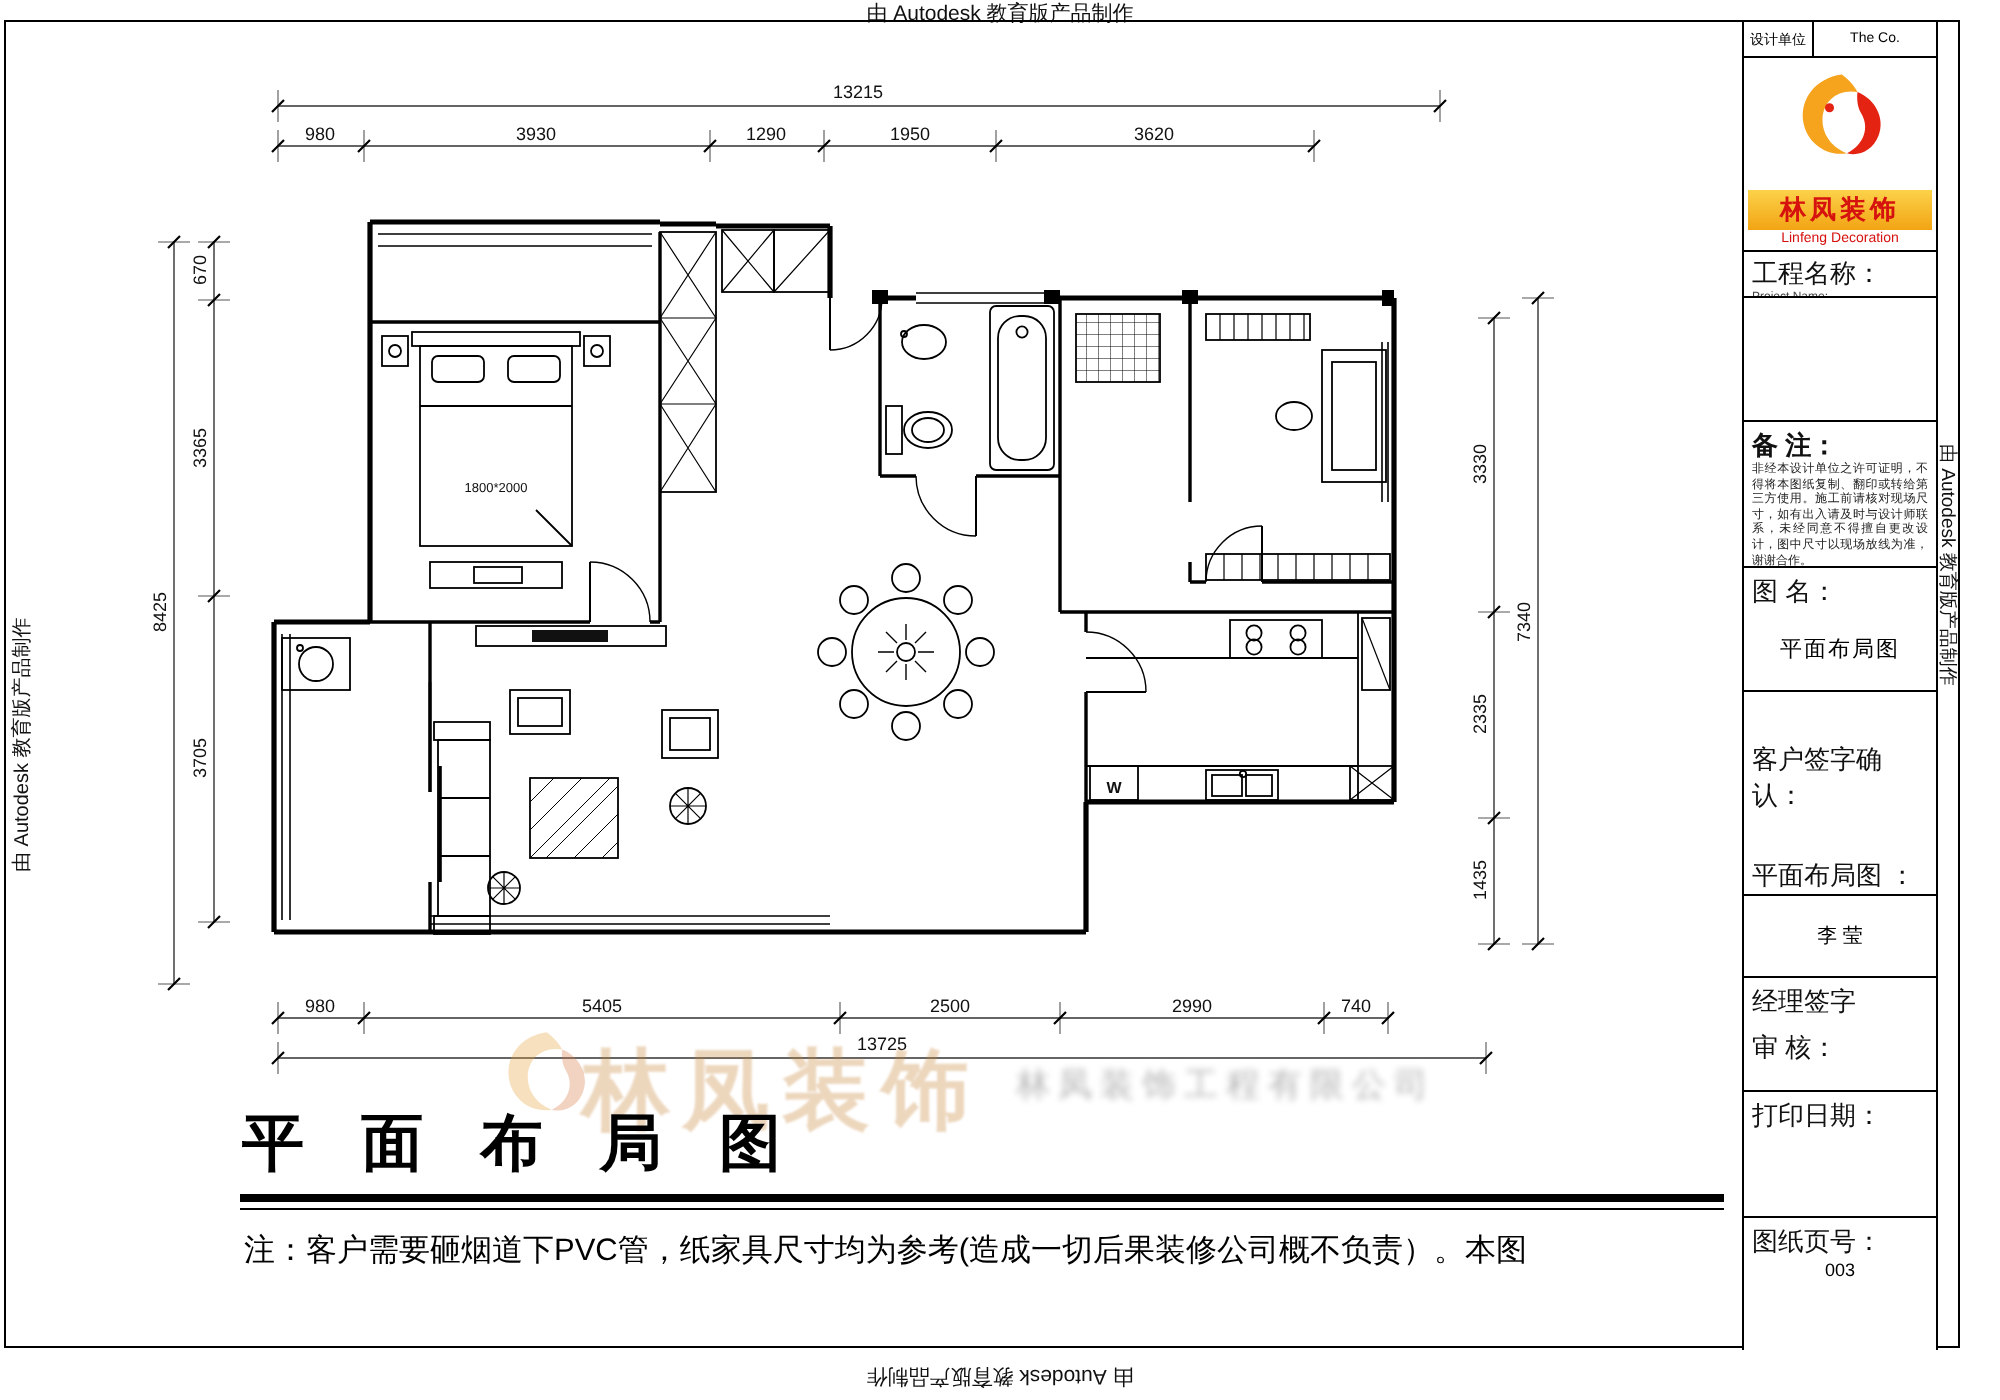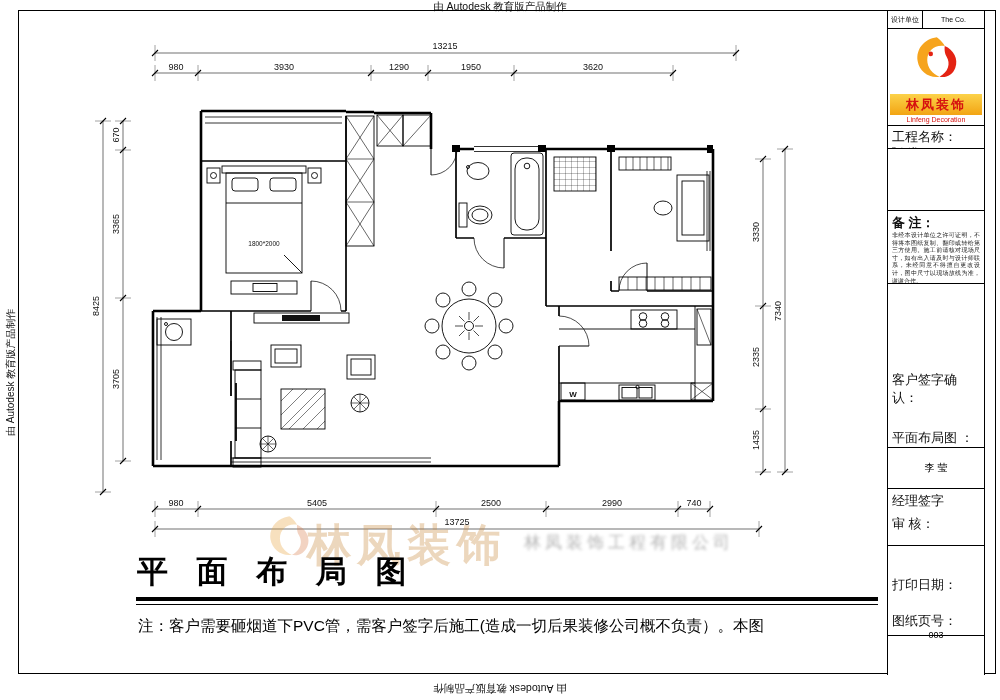--- a/index.html
+++ b/index.html
@@ -3,21 +3,21 @@
 <meta charset="utf-8">
 <style>
   html,body{margin:0;padding:0;}
   body{width:1000px;height:700px;position:relative;background:#fff;overflow:hidden;
        font-family:"Liberation Sans","DejaVu Sans",sans-serif;color:#000;}
   .banner{position:absolute;font-size:10.5px;color:#111;white-space:nowrap;}
   .banner-top{top:0;left:0;width:1000px;text-align:center;}
   .banner-bottom{top:681px;left:0;width:1000px;text-align:center;transform:rotate(180deg);}
   .banner-left{left:4px;top:436px;transform:rotate(-90deg);transform-origin:0 0;font-size:10px;}
   .banner-right{left:980px;top:222px;transform:rotate(90deg);transform-origin:0 0;font-size:9.5px;}
-  .frame{position:absolute;left:18px;top:10px;width:978px;height:664px;border:1.5px solid #000;box-sizing:border-box;padding-left:12px;}
+  .frame{position:absolute;left:2px;top:10px;width:978px;height:664px;border:1.5px solid #000;box-sizing:border-box;padding-left:12px;}
   svg text{font-family:"Liberation Sans","DejaVu Sans",sans-serif;}
   
   .plan-title{position:absolute;left:118px;top:540px;font-size:31px;font-weight:bold;letter-spacing:10px;z-index:4;}
   .rule-thick{position:absolute;left:117px;top:586px;width:742px;height:4px;background:#000;z-index:4;}
   .rule-thin{position:absolute;left:117px;top:593px;width:742px;height:1px;background:#000;z-index:4;}
   .plan-notes{position:absolute;left:119px;top:602px;width:745px;font-size:15.5px;line-height:25px;z-index:4;}
   
   .wm-orange{position:absolute;left:288px;top:505px;font-size:44px;font-weight:bold;letter-spacing:6px;
              color:#c8873a;opacity:.33;filter:blur(.4px);z-index:3;}
   .wm-swirl{position:absolute;left:242px;top:500px;opacity:.33;z-index:3;}
@@ -208,21 +208,21 @@
     <path d="M33 6 C18 8 9 20 11 33 C13 45 24 53 36 51 C28 48 22 41 22 32 C22 21 31 14 42 16 C39 10 33 6 33 6 Z" fill="#e8a33d"></path>
     <path d="M42 16 C52 20 58 31 54 41 C51 49 43 53 36 51 C46 46 49 36 44 28 C41 23 42 16 42 16 Z" fill="#d97b4a"></path>
   </svg>
   <div class="wm-orange">林凤装饰</div>
   <div class="wm-gray">林凤装饰工程有限公司</div>
 
   <div class="plan-title">平 面 布 局 图</div>
   <div class="rule-thick"></div>
   <div class="rule-thin"></div>
   <div class="plan-notes">
-    <div>注：客户需要砸烟道下PVC管，需客户签字后施工(造成一切后果装修公司概不负责）。本图</div>
+    <div>注：客户需要砸烟道下PVC管，纸家具尺寸均为参考(造成一切后果装修公司概不负责）。本图</div>
   </div>
 
   <div class="tblock">
 
     <div class="tb-row r1" style="top:0;height:18px;">
       <div class="cell">设计单位</div>
       <div class="cell" style="flex:1;justify-content:center;">The  Co.</div>
     </div>
 
     <div class="tb-row" style="top:18px;height:97px;">
@@ -244,36 +244,40 @@
       <div style="font-size:6px;color:#444;">Project Name:</div>
     </div>
 
     <div class="tb-row" style="top:138px;height:62px;"></div>
 
     <div class="tb-row" style="top:200px;height:73px;padding:3px 4px;">
       <div class="lbl" style="font-weight:bold;">备 注：</div>
       <div class="tiny">非经本设计单位之许可证明，不得将本图纸复制、翻印或转给第三方使用。施工前请核对现场尺寸，如有出入请及时与设计师联系，未经同意不得擅自更改设计，图中尺寸以现场放线为准，谢谢合作。</div>
     </div>
 
+    <div class="tb-row" style="top:273px;height:62px;padding:3px 4px;">
+      <div class="lbl">图 名：</div>
+      <div class="center-val" style="font-size:11px;letter-spacing:1px;margin-top:12px;">平面布局图</div>
+    </div>
 
     <div class="tb-row" style="top:335px;height:80px;padding:3px 4px;margin-top:22px;">
       <div class="lbl">客户签字确认：</div>
     </div>
 
     <div class="tb-row" style="top:415px;height:63px;padding:3px 4px;">
       <div class="lbl">平面布局图 ：</div>
       <div class="center-val" style="font-size:10px;margin-top:14px;">李  莹</div>
     </div>
 
     <div class="tb-row" style="top:478px;height:57px;padding:3px 4px;">
       <div class="lbl">经理签字</div>
       <div class="lbl" style="margin-top:5px;">审  核：</div>
     </div>
 
-    <div class="tb-row" style="top:535px;height:63px;padding:3px 4px;margin-top:27px;">
+    <div class="tb-row" style="top:535px;height:63px;padding:3px 4px;">
       <div class="lbl">打印日期：</div>
     </div>
 
     <div class="tb-row" style="top:598px;height:66px;padding:3px 4px;border-bottom:none;">
       <div class="lbl">图纸页号：</div>
       <div class="center-val" style="font-size:9px;margin-top:0;">003</div>
     </div>
   </div>
 </div>
 

